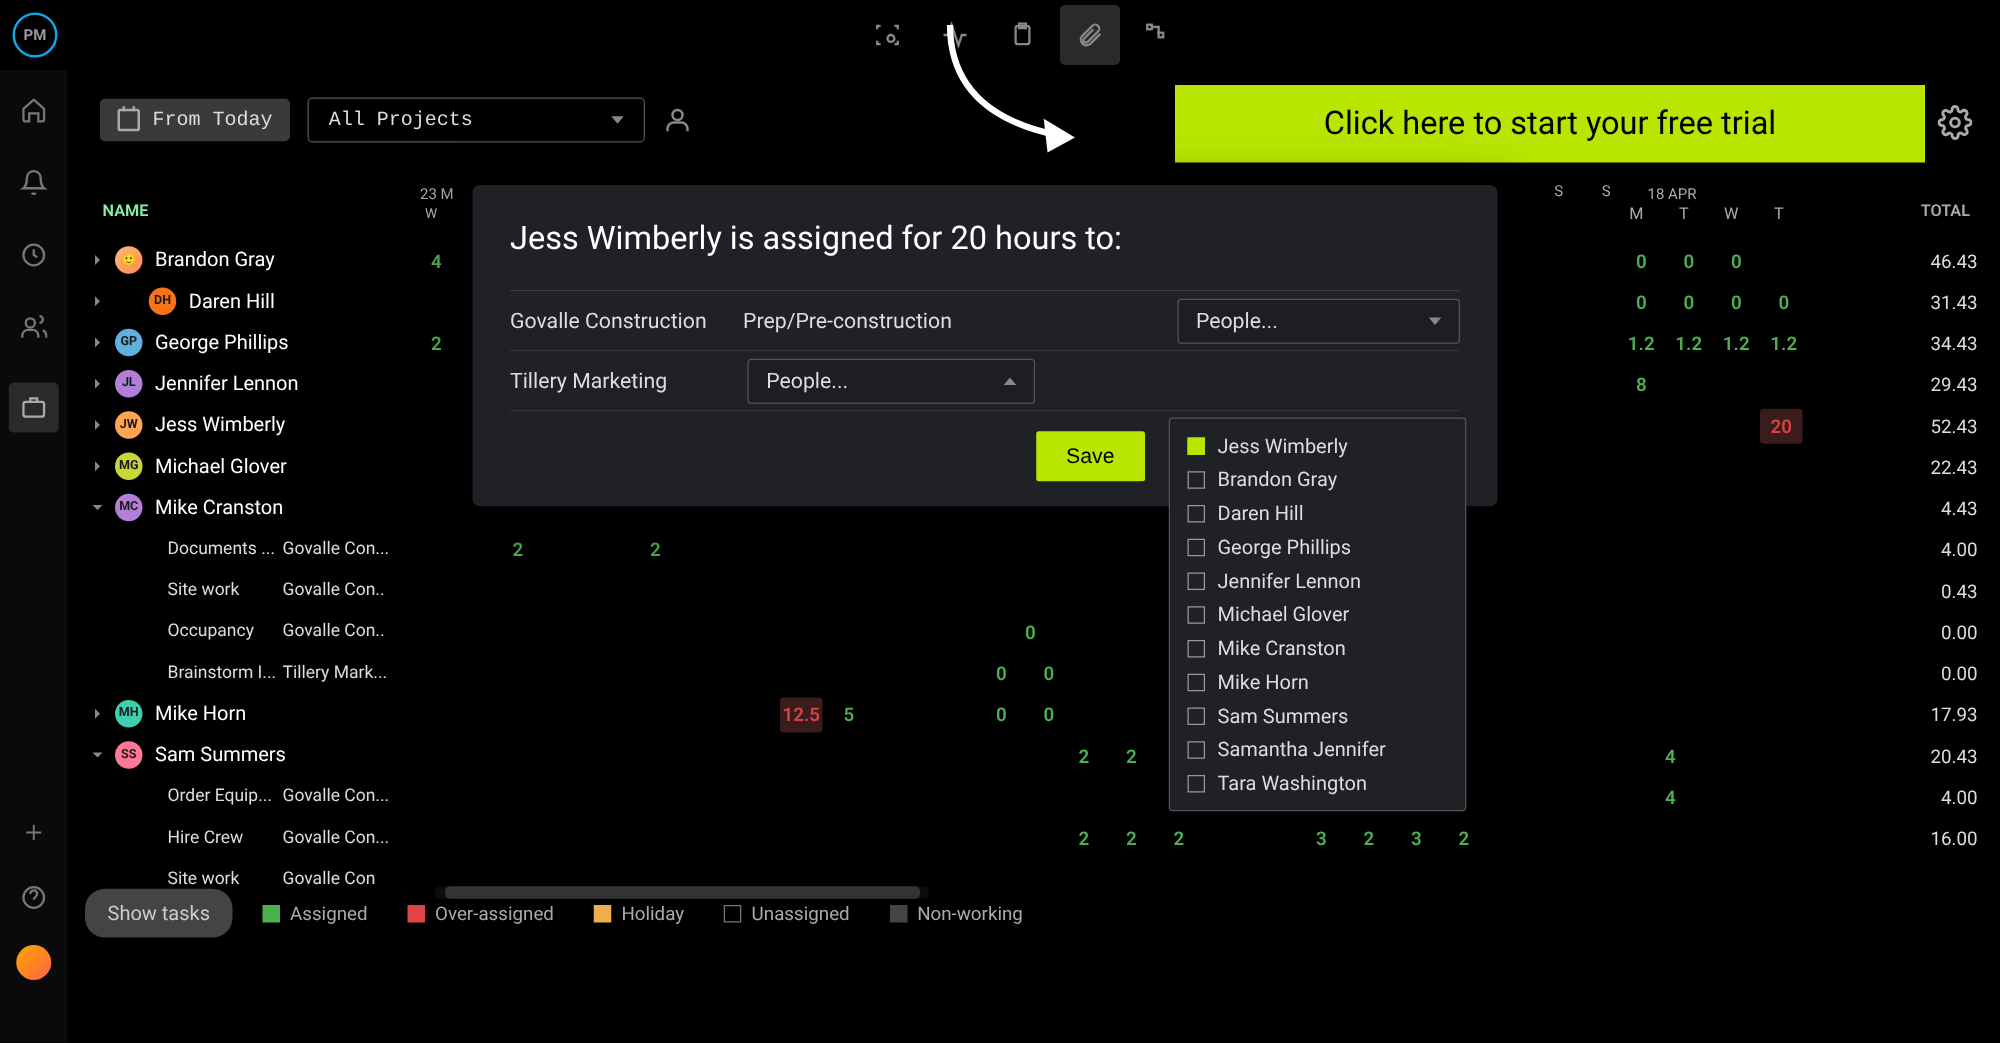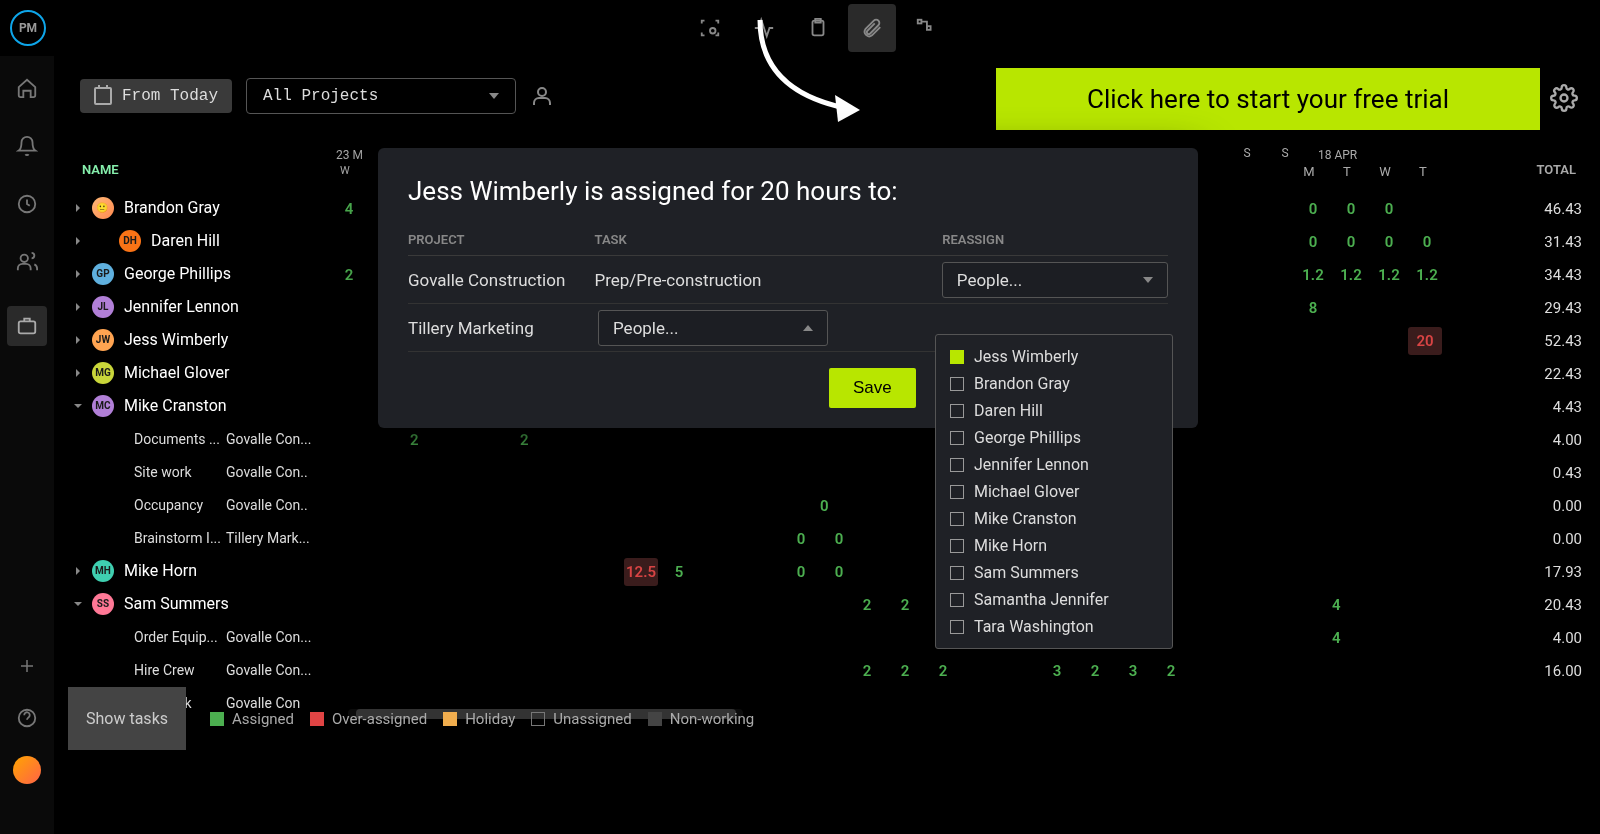--- a/index.html
+++ b/index.html
@@ -19,21 +19,21 @@
 
 .toolbar { position: absolute; left: 80px; top: 78px; display: flex; align-items: center; gap: 14px; font-family: Liberation Mono, monospace; }
 .from-today { display: flex; align-items: center; gap: 10px; background: #3a3a3a; padding: 8px 14px; border-radius: 4px; color: #ddd; cursor: pointer; }
 .cal-icon { width: 18px; height: 18px; border: 2px solid #aaa; border-radius: 2px; position: relative; }
 .cal-icon::before { content: ''; position: absolute; top: -4px; left: 2px; width: 2px; height: 4px; background: #aaa; }
 .cal-icon::after { content: ''; position: absolute; top: -4px; right: 2px; width: 2px; height: 4px; background: #aaa; }
 .project-dd { display: flex; align-items: center; justify-content: space-between; width: 270px; border: 1px solid #555; padding: 8px 16px; border-radius: 4px; color: #ddd; cursor: pointer; }
 .caret { width: 0; height: 0; border-left: 5px solid transparent; border-right: 5px solid transparent; border-top: 6px solid #888; }
 .people-filter { width: 24px; height: 24px; color: #888; cursor: pointer; }
 
-.cta-banner { position: absolute; right: 60px; top: 68px; width: 544px; height: 62px; background: #b8e600; display: flex; align-items: center; justify-content: center; color: #000; font-size: 26px; cursor: pointer; z-index: 50; }
+.cta-banner { position: absolute; right: 60px; top: 68px; width: 600px; height: 62px; background: #b8e600; display: flex; align-items: center; justify-content: center; color: #000; font-size: 26px; cursor: pointer; z-index: 50; }
 .settings-gear { position: absolute; right: 18px; top: 84px; width: 32px; height: 32px; color: #aaa; cursor: pointer; z-index: 50; }
 
 .arrow-decoration { position: absolute; left: 750px; top: 10px; width: 180px; height: 120px; pointer-events: none; z-index: 49; }
 
 .main-area { position: absolute; left: 54px; top: 148px; right: 0; bottom: 90px; }
 .name-col { position: absolute; left: 0; top: 0; width: 276px; bottom: 0; }
 .name-header { color: #86efac; font-size: 13px; font-weight: 600; padding: 14px 0 14px 28px; }
 .person-row { display: flex; align-items: center; height: 33px; padding-left: 18px; cursor: pointer; }
 .chevron { width: 12px; height: 12px; display: flex; align-items: center; justify-content: center; color: #888; margin-right: 8px; }
 .chevron svg { width: 10px; height: 10px; }
@@ -70,22 +70,22 @@
 .modal-buttons { display: flex; justify-content: center; gap: 20px; margin-top: 16px; margin-left: 280px; }
 .btn-save { background: #b8e600; color: #000; padding: 10px 24px; border: none; font-size: 17px; cursor: pointer; border-radius: 2px; }
 .btn-close { background: #5a5d63; color: #eee; padding: 10px 24px; border: none; font-size: 17px; cursor: pointer; border-radius: 2px; }
 
 .people-list { position: absolute; left: 935px; top: 334px; width: 238px; background: #1f2126; border: 1px solid #555; z-index: 200; padding: 8px 0; border-radius: 3px; }
 .people-item { display: flex; align-items: center; gap: 10px; padding: 4px 14px; font-size: 16px; color: #ddd; cursor: pointer; }
 .checkbox { width: 14px; height: 14px; border: 1px solid #999; }
 .checkbox.checked { background: #b8e600; border-color: #b8e600; }
 
 .bottom-bar { position: absolute; left: 68px; bottom: 70px; right: 0; display: flex; align-items: center; gap: 24px; padding: 14px 0; }
-.show-tasks { background: #444; color: #ccc; padding: 22px 18px; border-radius: 0; cursor: pointer; font-size: 16px; text-align: right; }
-.legend { display: flex; align-items: center; gap: 16px; }
+.show-tasks { background: #444; color: #ccc; padding: 10px 18px; border-radius: 16px; cursor: pointer; font-size: 16px; text-align: right; }
+.legend { display: flex; align-items: center; gap: 32px; }
 .legend-item { display: flex; align-items: center; gap: 8px; color: #aaa; font-size: 15px; }
 .legend-box { width: 14px; height: 14px; }
 .scroll-track { position: absolute; left: 348px; bottom: 115px; width: 395px; height: 10px; background: #0c0c0c; border-radius: 4px; }
 .scroll-thumb { height: 10px; background: #333; border-radius: 4px; }
 </style>
 </head>
 <body>
 
 <div class="top-bar">
   <div class="logo">PM</div>
@@ -442,25 +442,20 @@
         </div>
         <div class="data-row">
           <span class="total-cell"></span>
         </div>
       </div>
   </div>
 </div>
 
 <div class="modal">
   <div class="modal-title">Jess Wimberly is assigned for 20 hours to:</div>
-  <div class="modal-headers">
-    <div class="mh-project">PROJECT</div>
-    <div class="mh-task">TASK</div>
-    <div class="mh-reassign">REASSIGN</div>
-  </div>
   <hr class="modal-hr">
   <div class="modal-row">
     <div class="mr-project">Govalle Construction</div>
     <div class="mr-task">Prep/Pre-construction</div>
     <div class="people-dropdown">
       <span>People...</span>
       <span class="caret"></span>
     </div>
   </div>
   <div class="modal-row">

